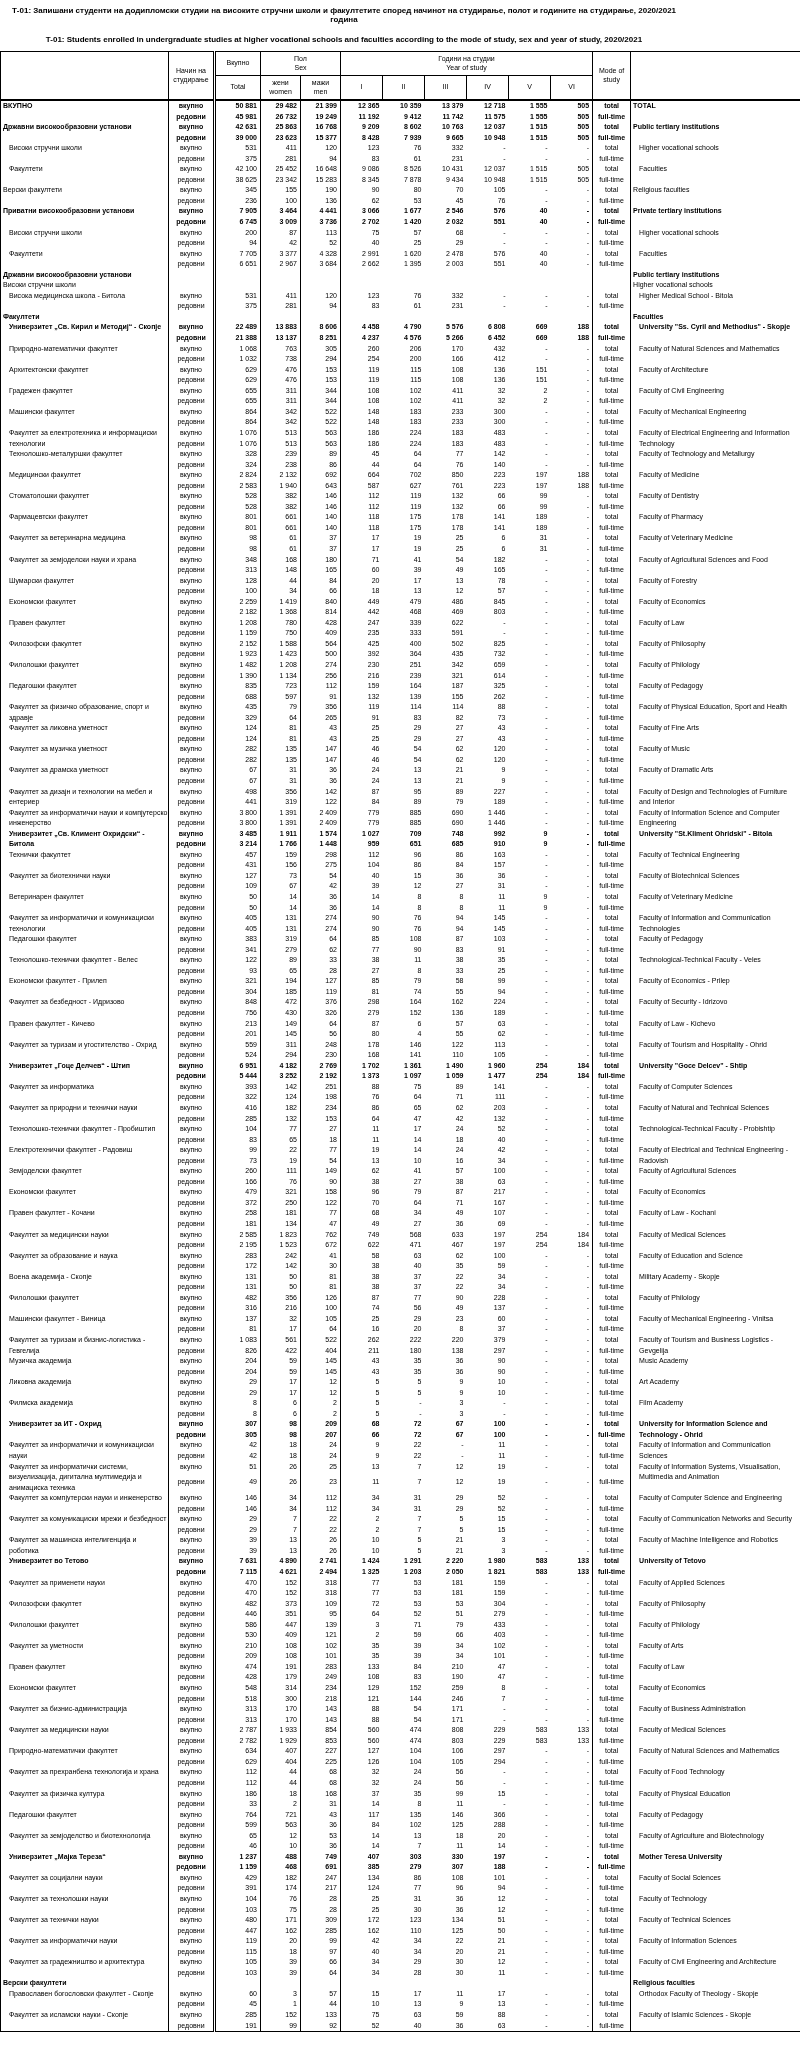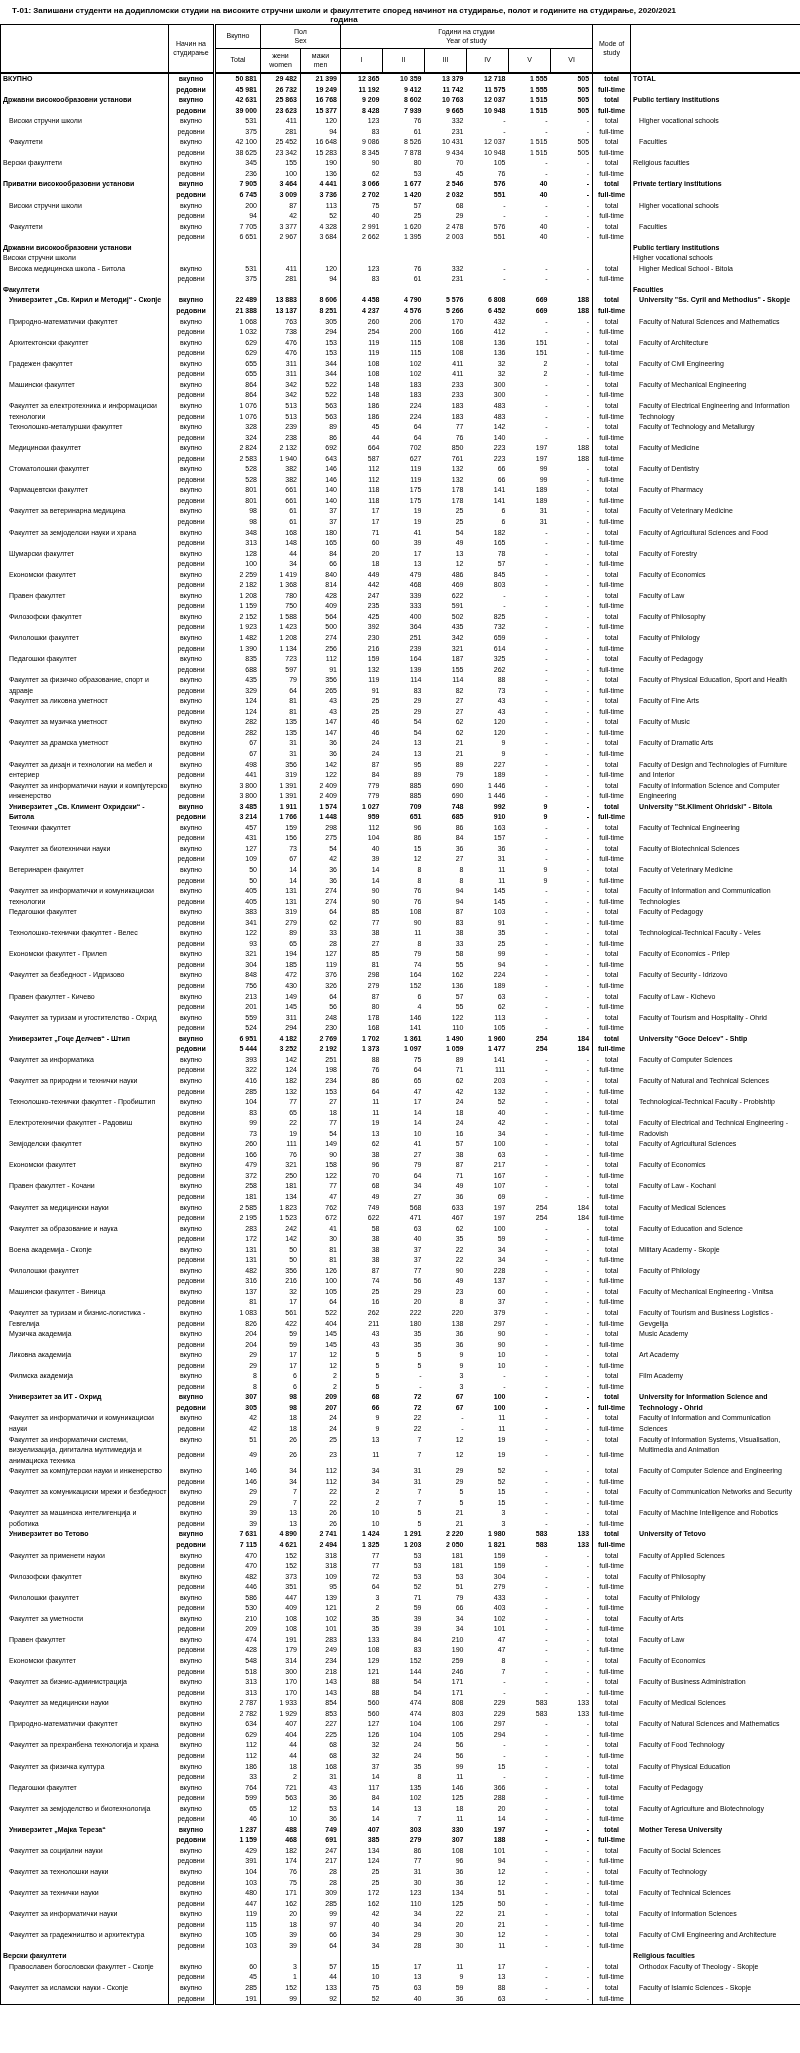--- a/index.html
+++ b/index.html
@@ -25,20 +25,21 @@
   .i0{padding-left:2px;}
   .i1{padding-left:8px;}
   tr.b td{font-weight:bold;}
   th.dl{border-left:3px double #000;}
 </style>
 </head>
 <body>
 
 <div class="page">
   <div class="title" id="title-mk">Т-01: Запишани студенти на додипломски студии на високите стручни школи и  факултетите според начинот на студирање, полот и годините на студирање, 2020/2021 година</div>
+  <div class="title" id="title-en">T-01: Students enrolled in undergraduate studies at higher vocational schools  and faculties according to the mode of study, sex and year of study, 2020/2021</div>
 
   <table>
     <colgroup>
       <col style="width:168px">
         <col style="width:46px">
         <col style="width:46px">
       <col style="width:40px">
         <col style="width:40px">
       <col style="width:42px">
         <col style="width:42px">

